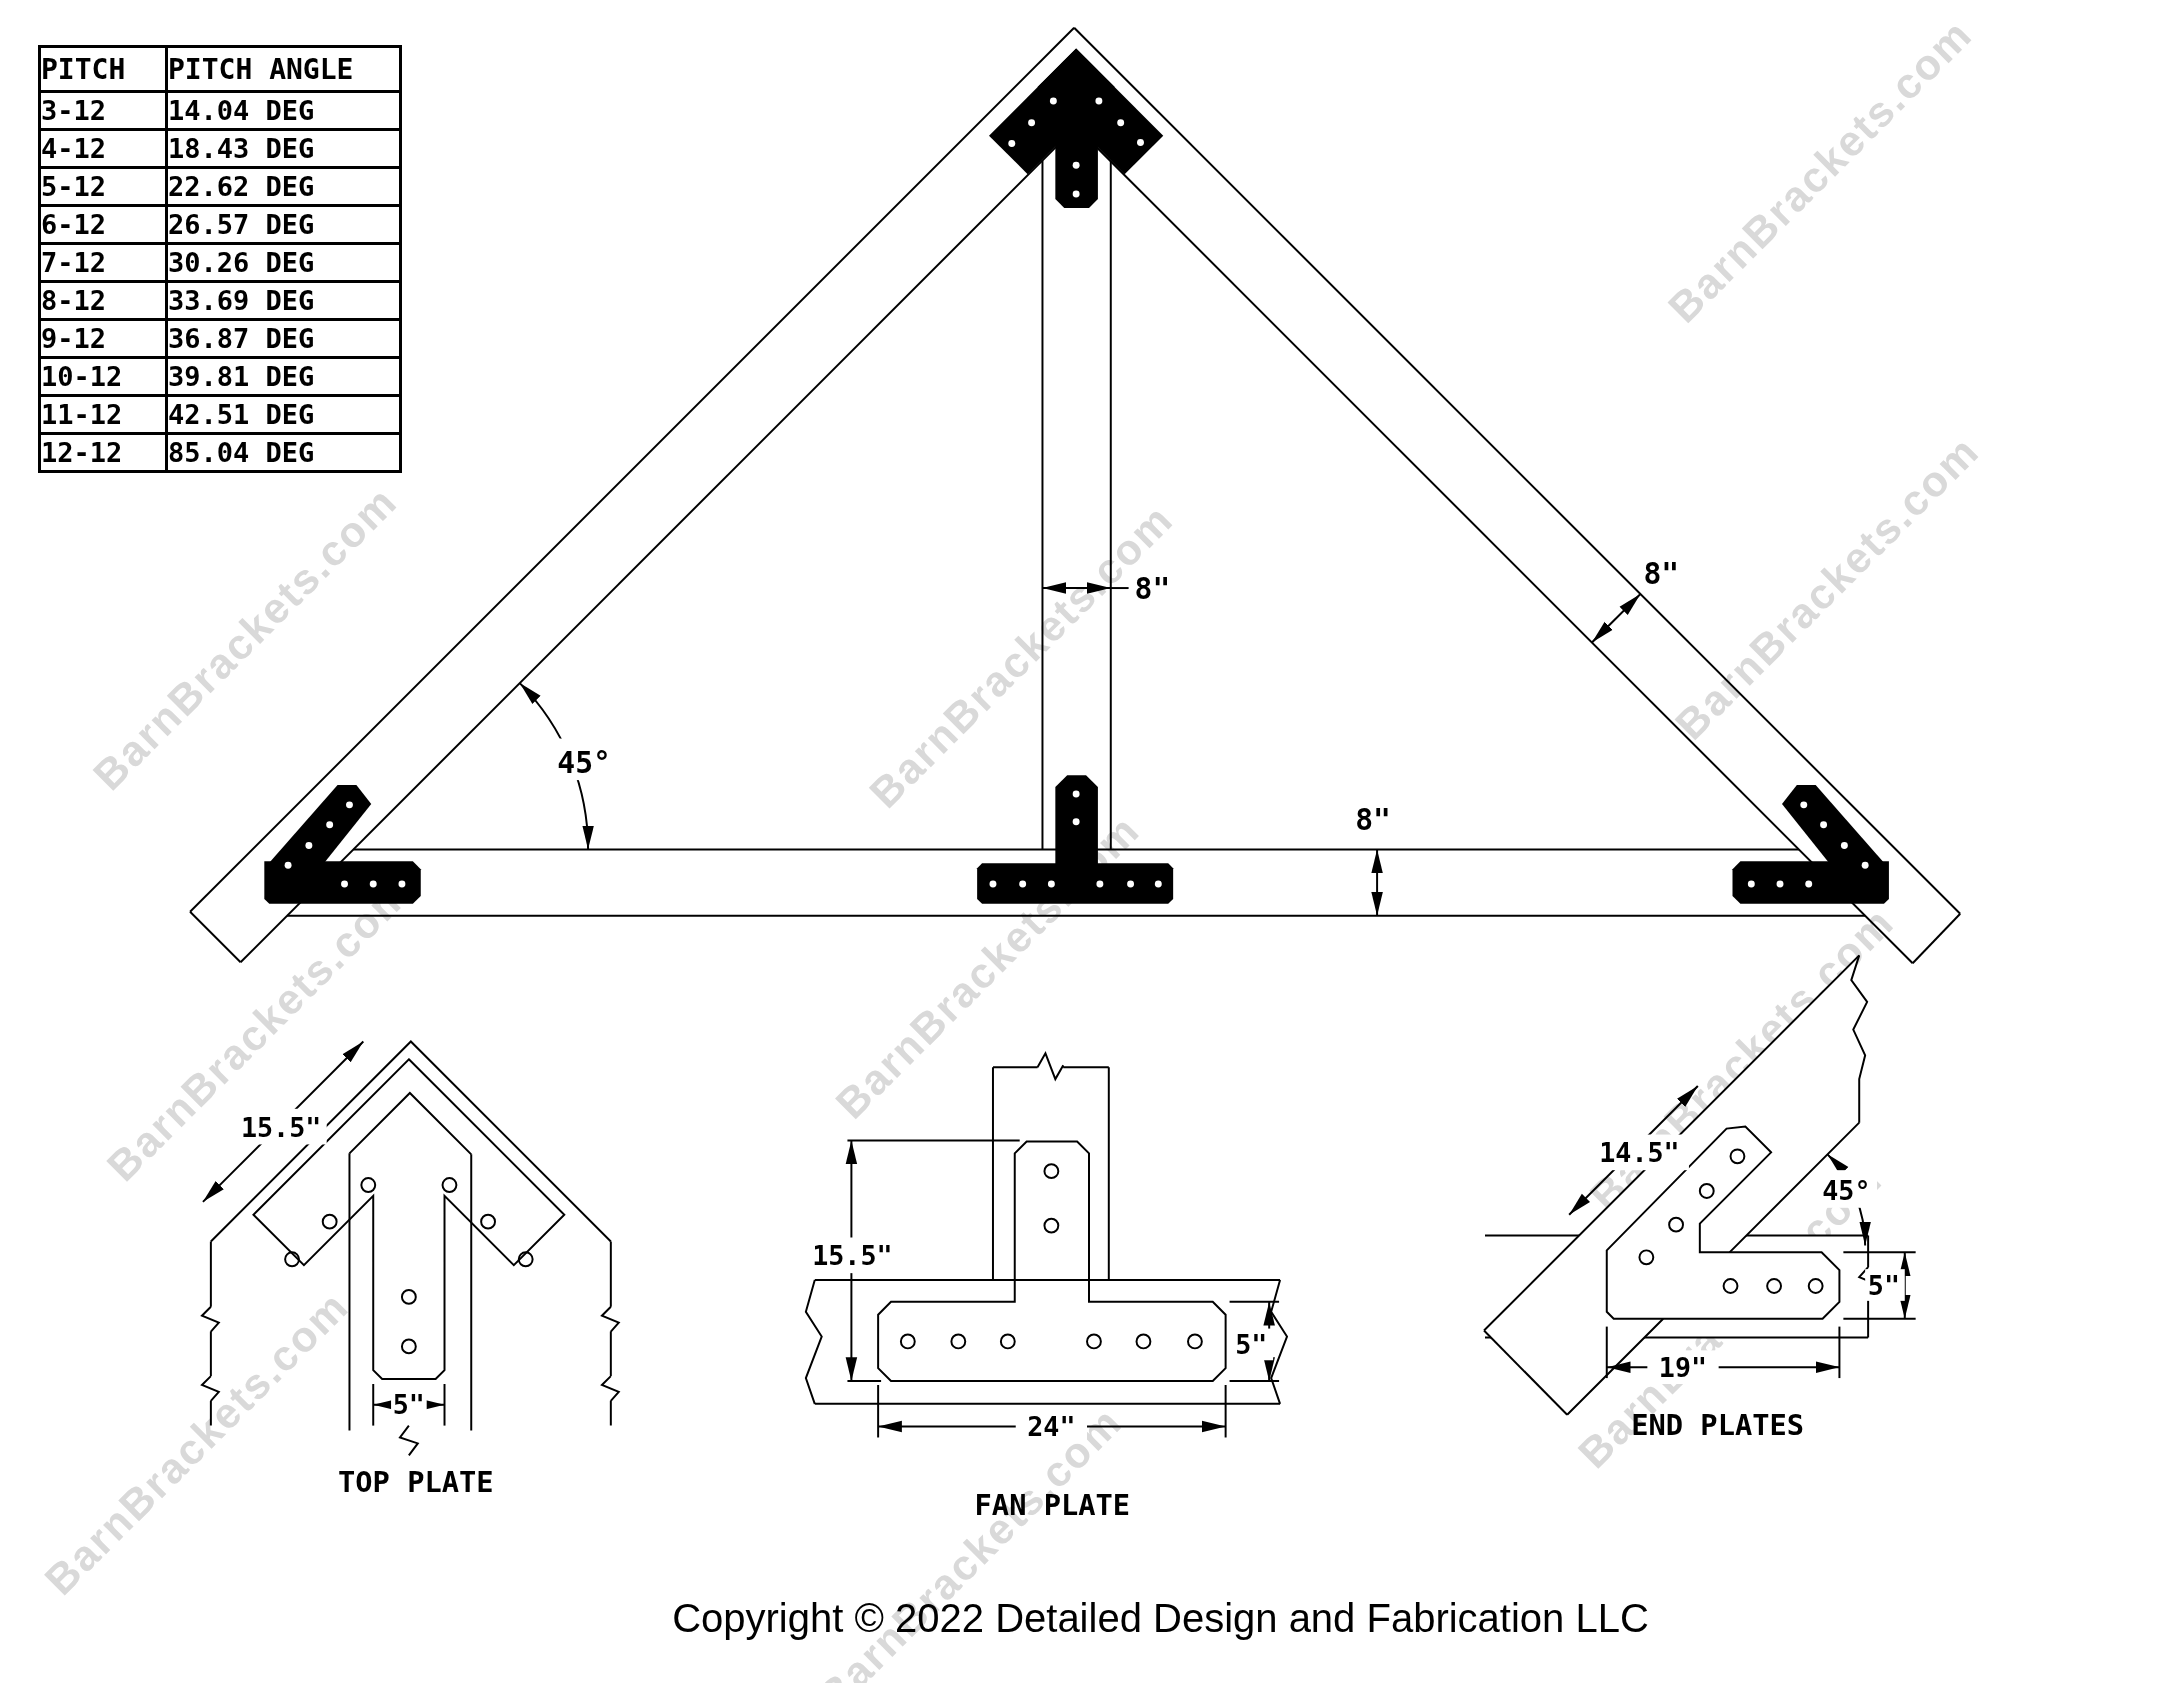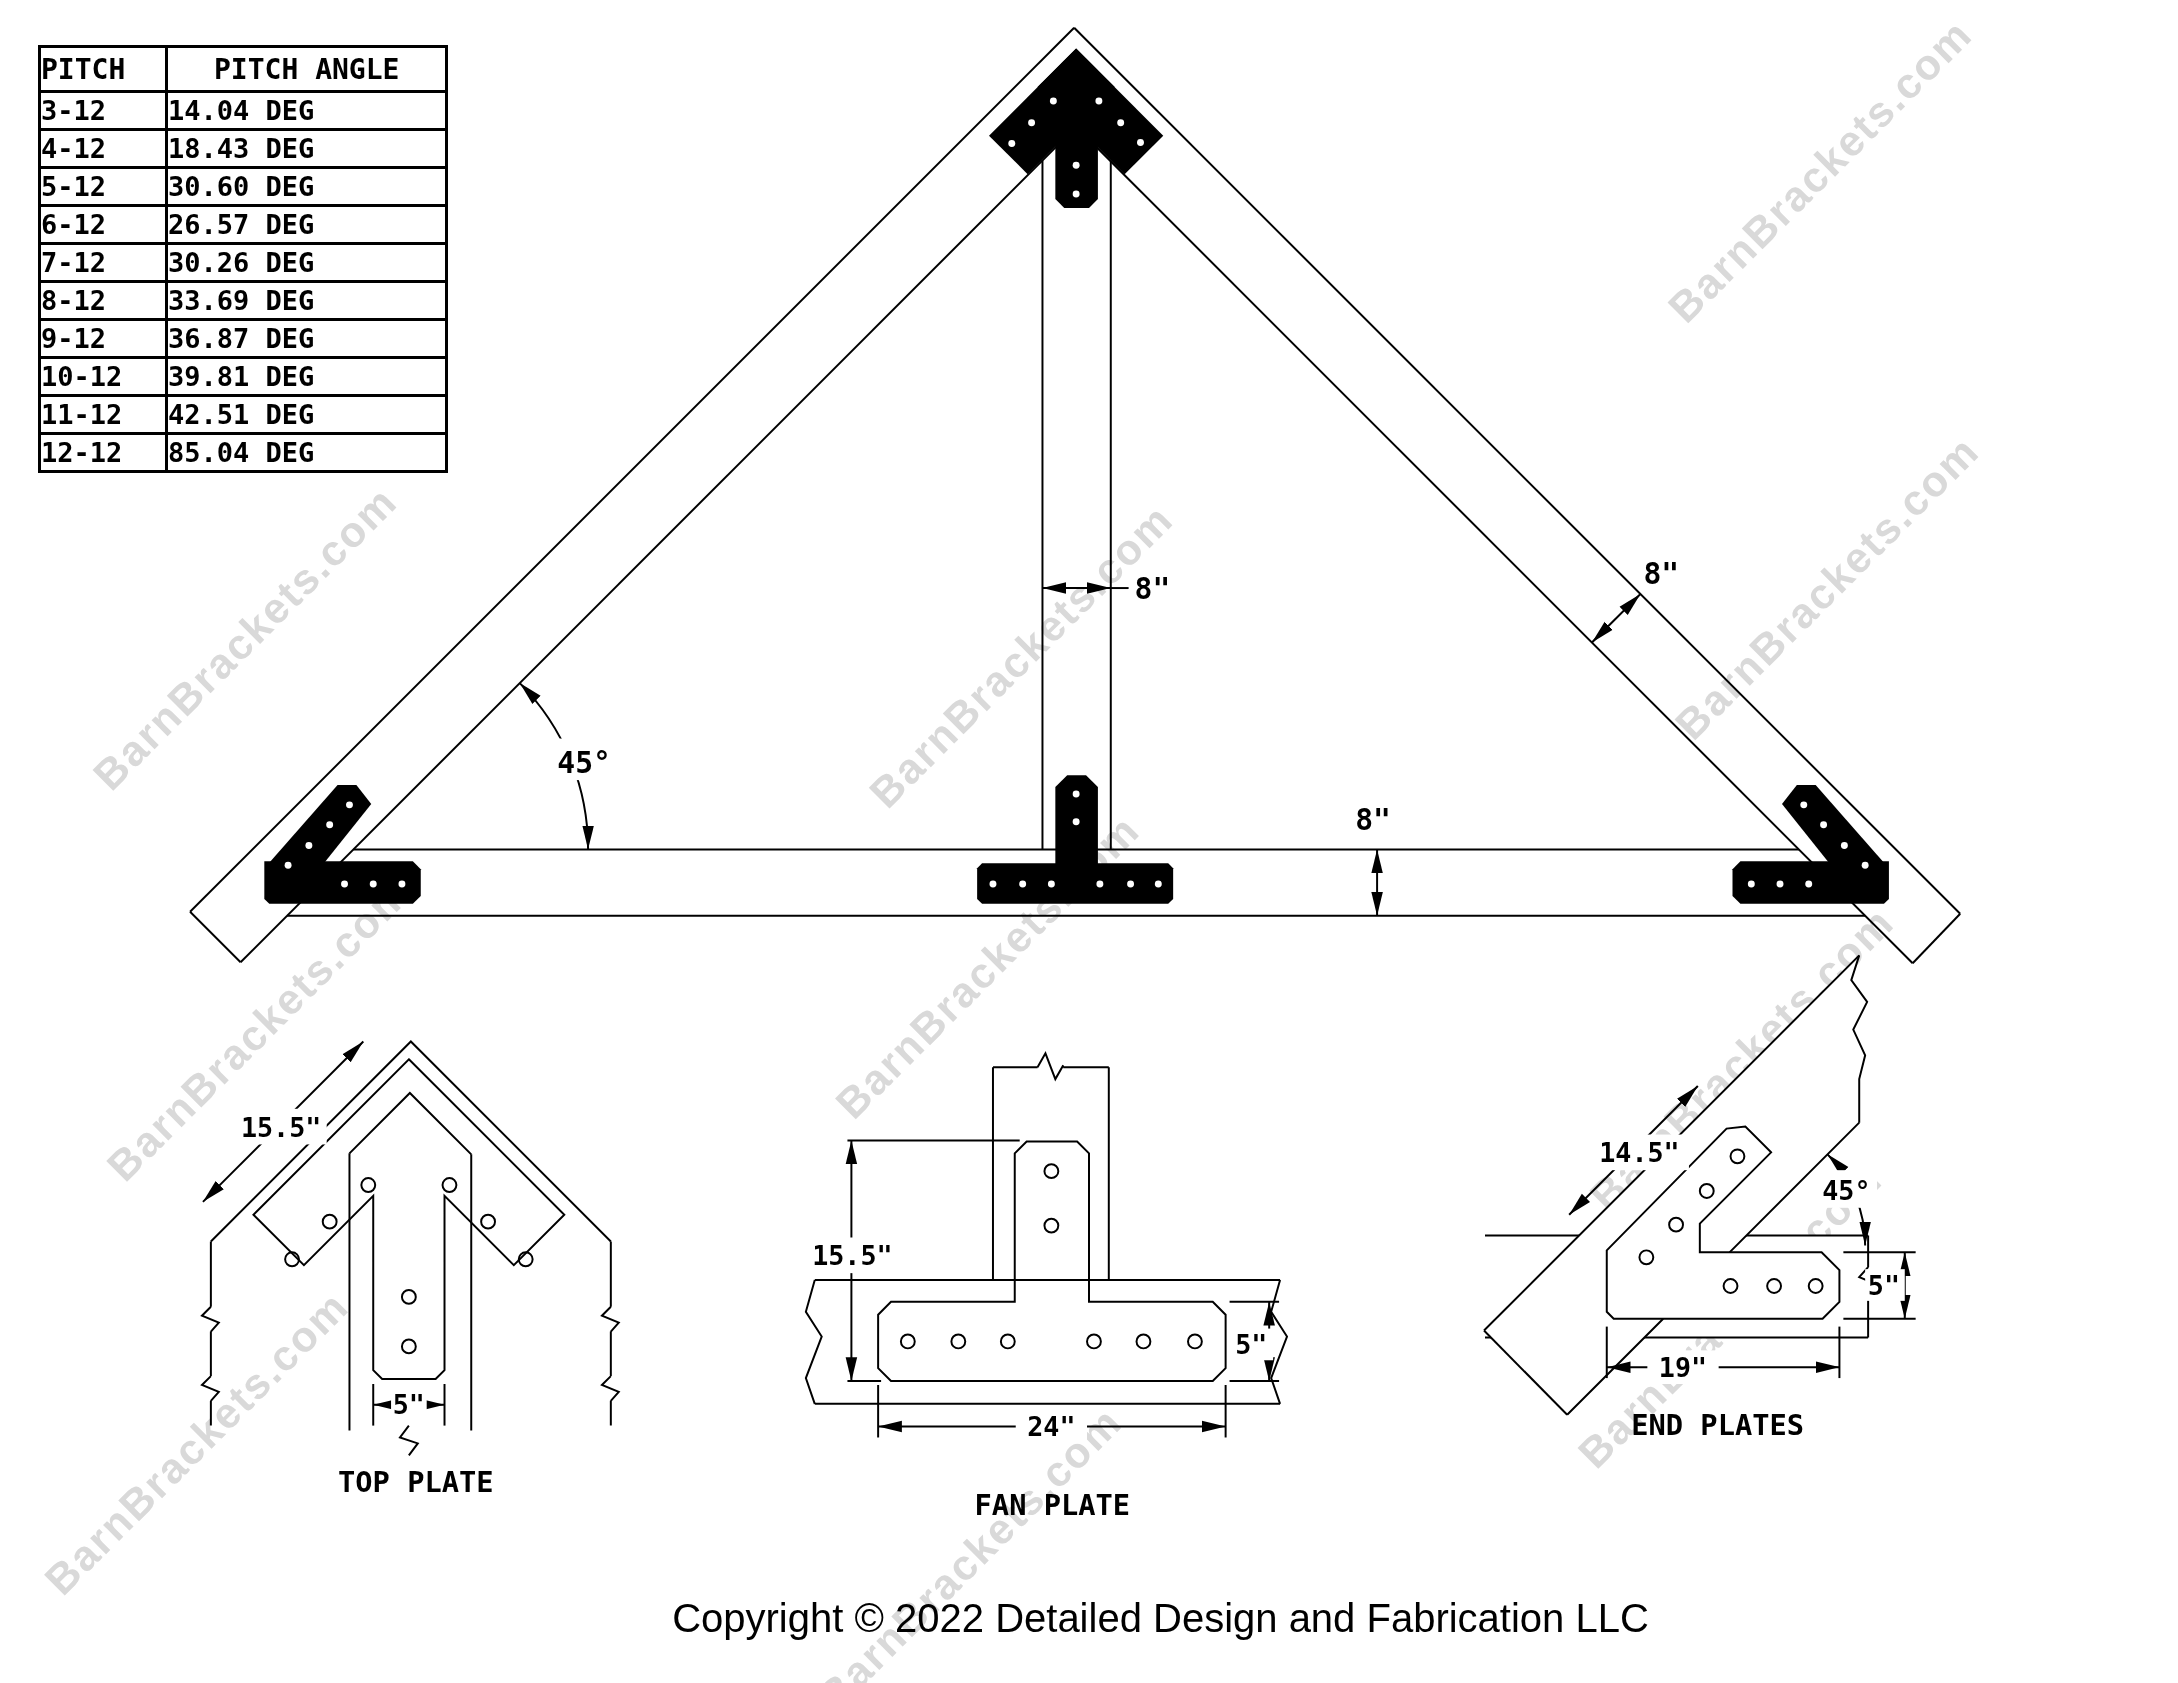--- a/index.html
+++ b/index.html
@@ -5,21 +5,21 @@
   html,body{margin:0;padding:0;background:#ffffff;}
   #page{position:relative;width:2178px;height:1683px;background:#ffffff;overflow:hidden;
         font-family:"DejaVu Sans Mono", monospace;}
   #drawing{position:absolute;left:0;top:0;}
 
   
   #pitch-table{position:absolute;left:38px;top:45px;border-collapse:collapse;
                font-family:"DejaVu Sans Mono", monospace;font-weight:bold;font-size:27px;color:#000;}
   #pitch-table th,#pitch-table td{border:3px solid #000;text-align:left;padding:0;}
   #pitch-table th{width:124px;height:42px;font-size:28px;}
-  #pitch-table th+th{width:231px;padding-left:46px;}
+  #pitch-table th+th{width:231px;}
   #pitch-table td{height:35px;}
 
   
   #copyright{position:absolute;left:143px;top:1596px;width:2035px;text-align:center;
              font-family:"Liberation Sans", sans-serif;font-size:40px;color:#000;}
 
   
   .dim{font-family:"DejaVu Sans Mono", monospace;font-weight:bold;font-size:30px;fill:#000;}
   .dimS{font-family:"DejaVu Sans Mono", monospace;font-weight:bold;font-size:27px;fill:#000;}
   .plbl{font-family:"DejaVu Sans Mono", monospace;font-weight:bold;font-size:29px;fill:#000;}
@@ -288,21 +288,21 @@
     <tr>
           <td>3-12</td>
           <td>14.04 DEG</td>
         </tr>
     <tr>
           <td>4-12</td>
           <td>18.43 DEG</td>
         </tr>
     <tr>
           <td>5-12</td>
-          <td>30.60 DEG</td>
+          <td>22.62 DEG</td>
         </tr>
     <tr>
           <td>6-12</td>
           <td>26.57 DEG</td>
         </tr>
     <tr>
           <td>7-12</td>
           <td>30.26 DEG</td>
         </tr>
     <tr>

